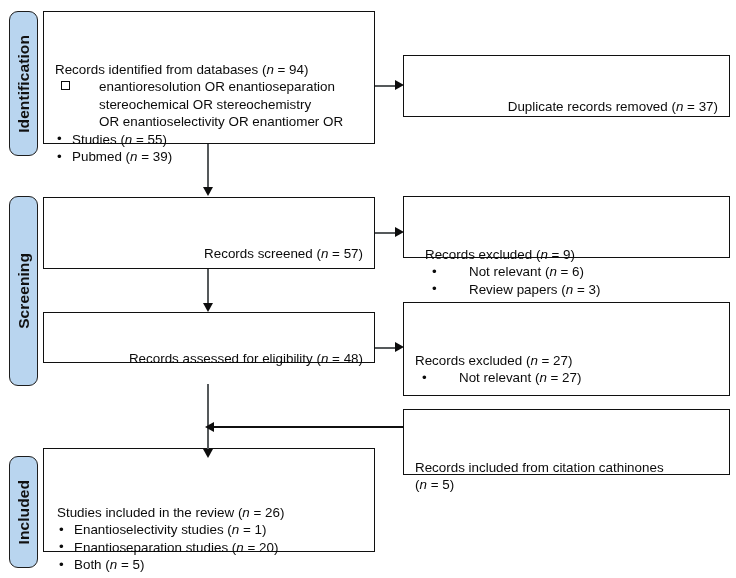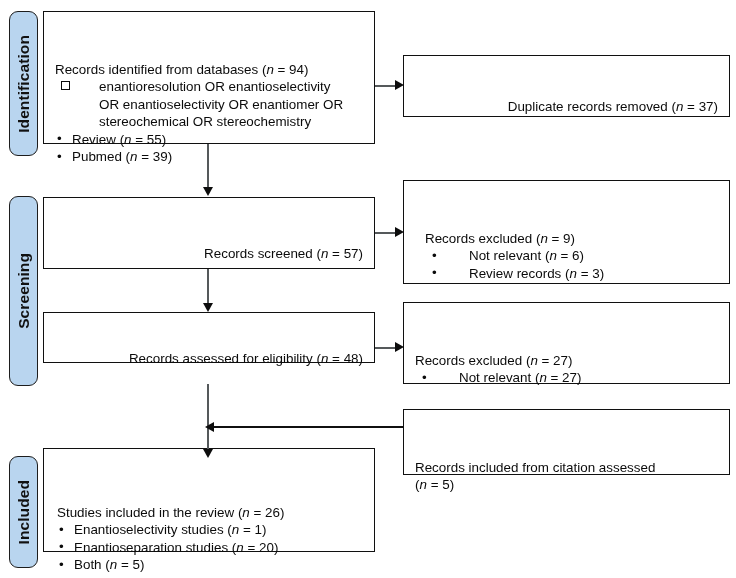--- a/index.html
+++ b/index.html
@@ -153,73 +153,73 @@
     <span class="phase-label">Included</span>
   </div>
 
   <div class="box" style="left:43px; top:11px; width:332px; height:133px;">
     <div class="box-inner">
       <div class="ln"><span>Records identified from databases (</span><span class="it">n</span><span> = 94)</span></div>
 
       <div class="sq-item">
         <span class="sq-glyph"></span>
         <span class="sq-text">
-          <span class="ln">enantioresolution OR enantioselectivity</span>
+          <span class="ln">enantioresolution OR enantioseparation</span>
+          <span class="ln">stereochemical OR stereochemistry</span>
           <span class="ln">OR enantioselectivity OR  enantiomer OR</span>
-          <span class="ln">stereochemical OR stereochemistry</span>
         </span>
       </div>
 
       <ul class="bl">
-        <li><span>Review (</span><span class="it">n</span><span> = 55)</span></li>
+        <li><span>Studies (</span><span class="it">n</span><span> = 55)</span></li>
         <li><span>Pubmed (</span><span class="it">n</span><span> = 39)</span></li>
       </ul>
     </div>
   </div>
 
   <div class="box center vcenter" style="left:403px; top:55px; width:327px; height:62px;">
     <div class="box-inner">
       <span class="ln"><span>Duplicate records removed  (</span><span class="it">n</span><span> = 37)</span></span>
     </div>
   </div>
 
   <div class="box center vcenter" style="left:43px; top:197px; width:332px; height:72px;">
     <div class="box-inner">
       <span class="ln"><span>Records screened (</span><span class="it">n</span><span> = 57)</span></span>
     </div>
   </div>
 
-  <div class="box" style="left:403px; top:180px; width:327px; height:104px;padding-left:21px;">
+  <div class="box" style="left:403px; top:196px; width:327px; height:62px;padding-left:21px;">
     <div class="box-inner">
       <div class="ln"><span>Records excluded (</span><span class="it">n</span><span> = 9)</span></div>
       <ul class="bl wide">
         <li><span>Not relevant (</span><span class="it">n</span><span> = 6)</span></li>
-        <li><span>Review records (</span><span class="it">n</span><span> = 3)</span></li>
+        <li><span>Review papers (</span><span class="it">n</span><span> = 3)</span></li>
       </ul>
     </div>
   </div>
 
   <div class="box center vcenter" style="left:43px; top:312px; width:332px; height:51px;">
     <div class="box-inner">
       <span class="ln"><span>Records assessed for eligibility (</span><span class="it">n</span><span> = 48)</span></span>
     </div>
   </div>
 
-  <div class="box" style="left:403px; top:302px; width:327px; height:82px;">
+  <div class="box" style="left:403px; top:302px; width:327px; height:94px;">
     <div class="box-inner">
       <div class="ln"><span>Records excluded (</span><span class="it">n</span><span> = 27)</span></div>
       <ul class="bl wide">
         <li><span>Not relevant (</span><span class="it">n</span><span> = 27)</span></li>
       </ul>
     </div>
   </div>
 
   <div class="box" style="left:403px; top:409px; width:327px; height:66px;">
     <div class="box-inner">
-      <div class="ln">Records included from citation assessed</div>
+      <div class="ln">Records included from citation cathinones</div>
       <div class="ln"><span>(</span><span class="it">n</span><span> = 5)</span></div>
     </div>
   </div>
 
   <div class="box" style="left:43px; top:448px; width:332px; height:104px; padding-top:13px; padding-left:13px;">
     <div class="box-inner">
       <div class="ln"><span>Studies included in the review (</span><span class="it">n</span><span> = 26)</span></div>
       <ul class="bl">
         <li><span>Enantioselectivity studies (</span><span class="it">n</span><span> = 1)</span></li>
         <li><span>Enantioseparation studies (</span><span class="it">n</span><span> = 20)</span></li>

